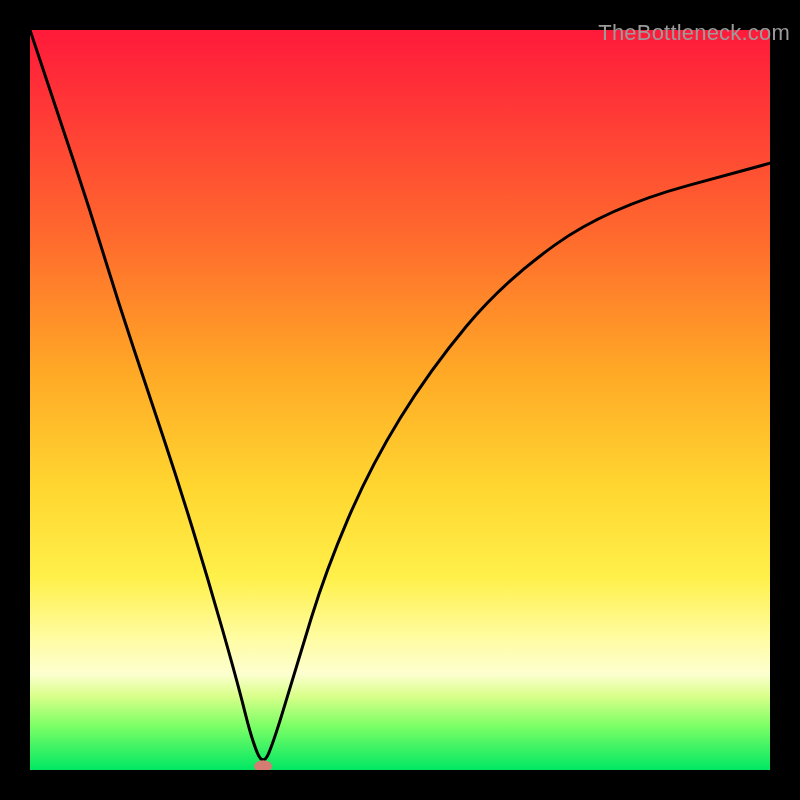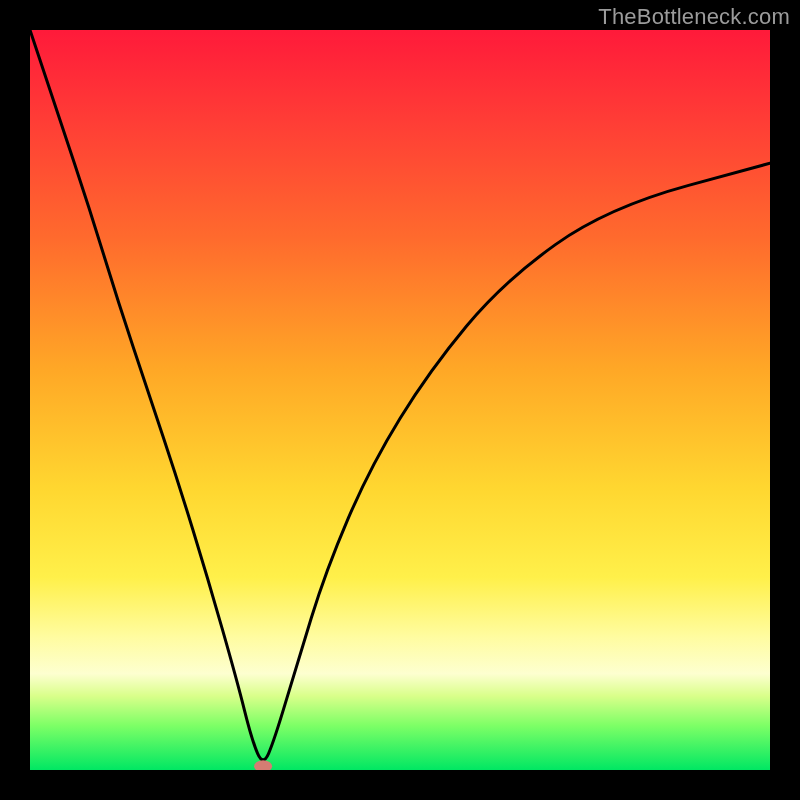--- a/index.html
+++ b/index.html
@@ -41,21 +41,21 @@
   }
   .svg-layer {
     position: absolute;
     left: 0;
     top: 0;
     width: 740px;
     height: 740px;
   }
   .watermark {
     position: absolute;
-    top: 4px;
+    top: 20px;
     right: 10px;
     color: #9b9b9b;
     font-size: 22px;
     font-weight: 500;
     letter-spacing: 0.2px;
     user-select: none;
   }
 </style>
 </head>
 <body>

